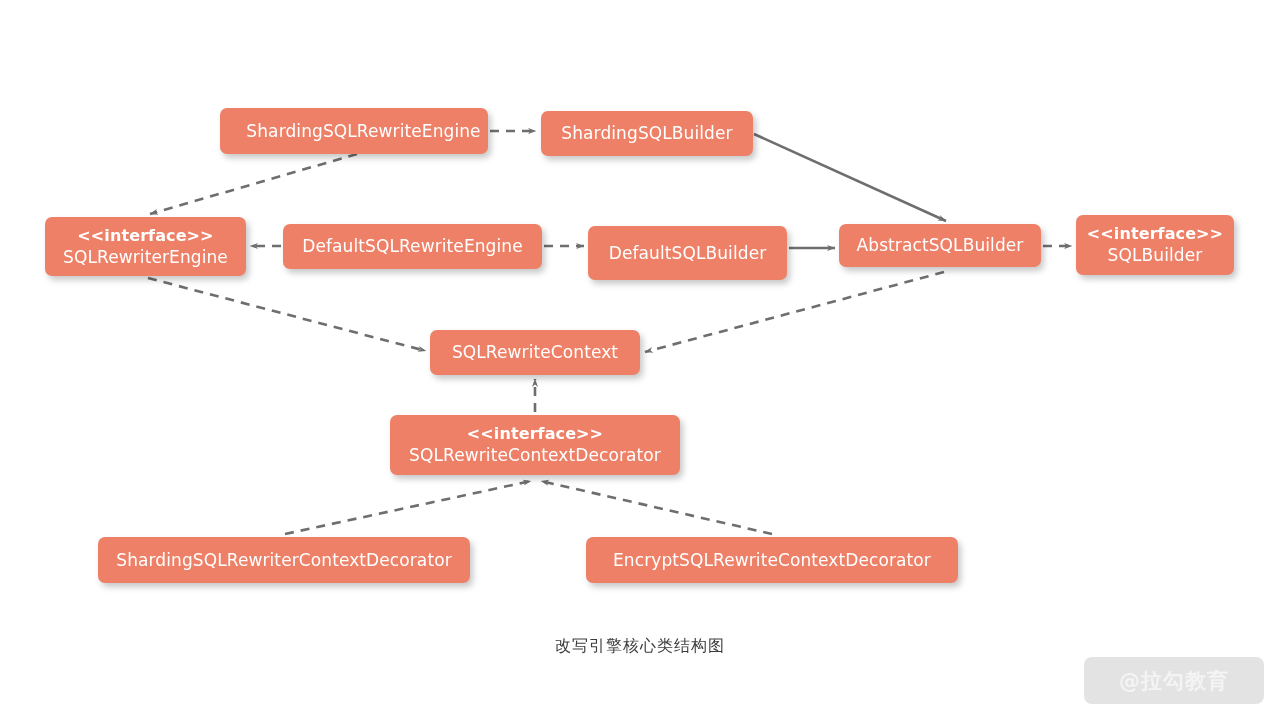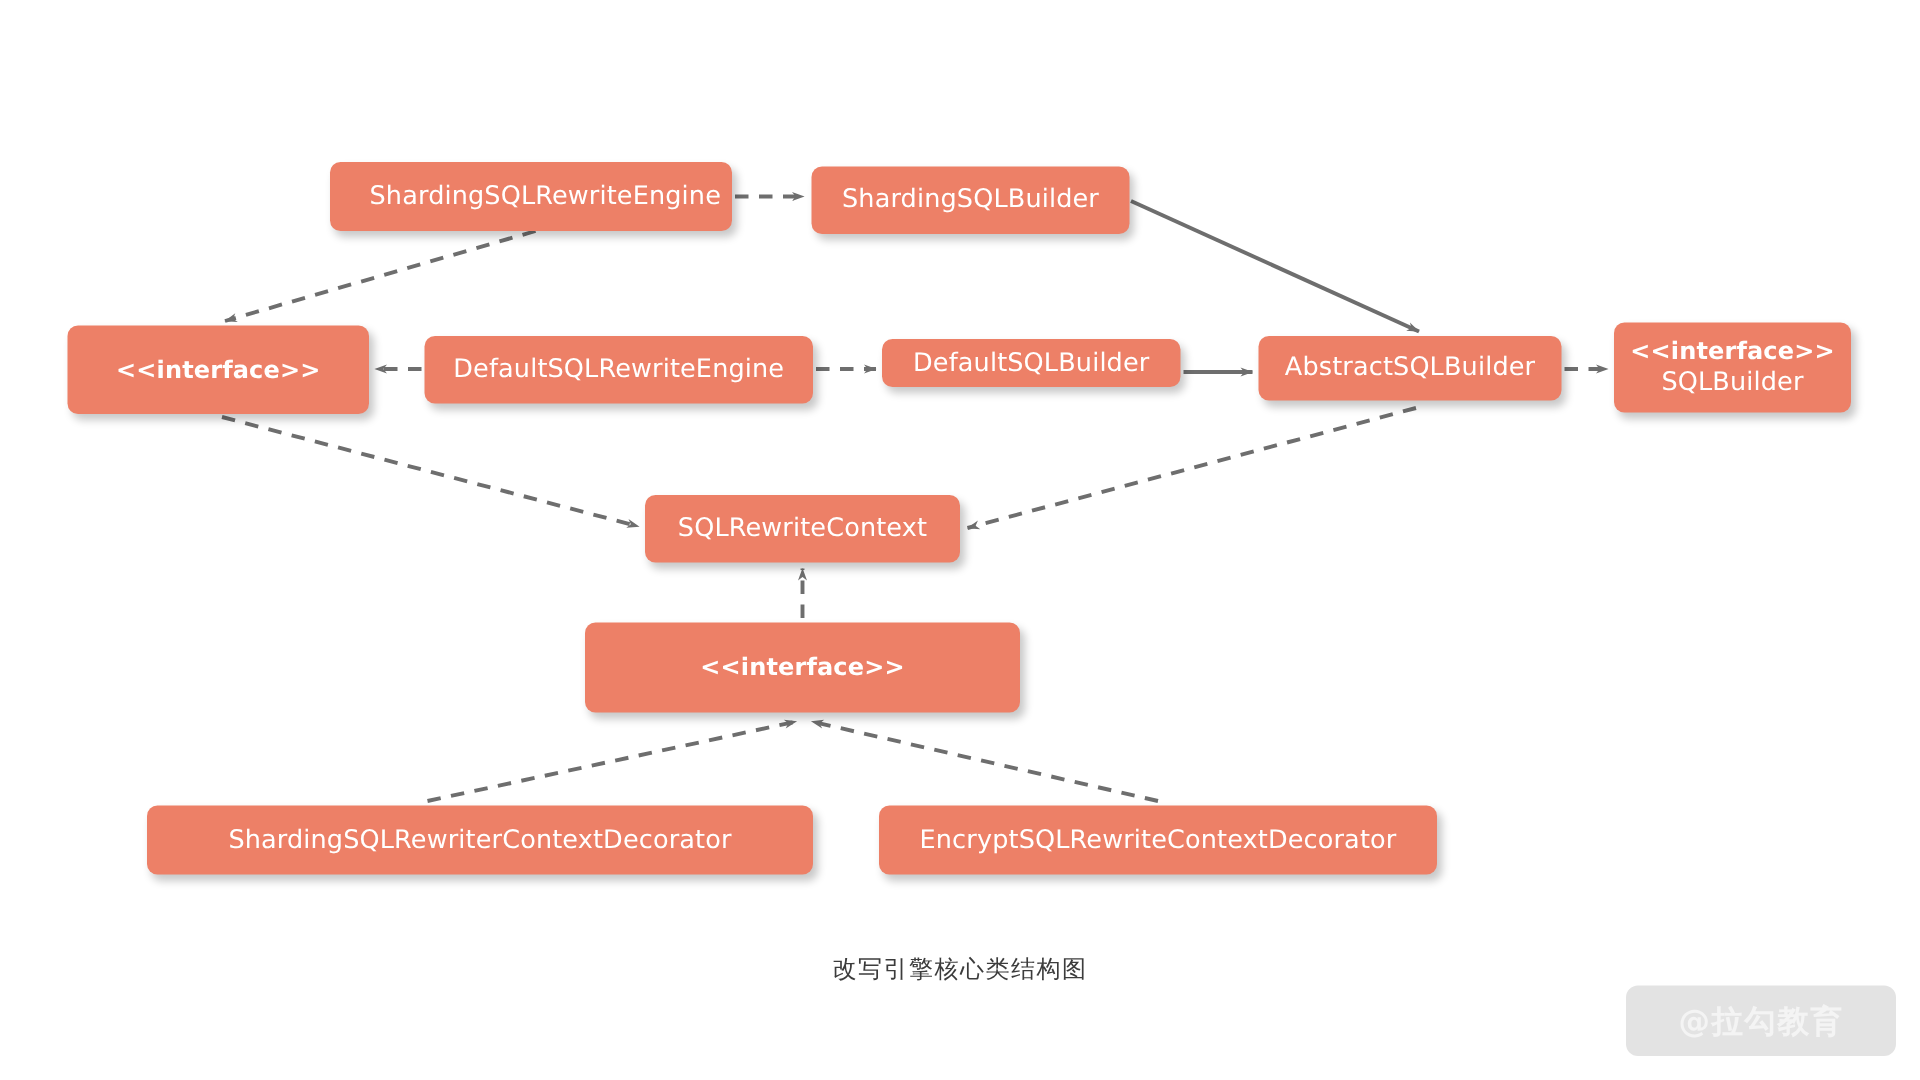--- a/index.html
+++ b/index.html
@@ -116,41 +116,43 @@
 
   <div id="node-layer">
       <div class="node" style="left: 220px; top: 108px; width: 268px; height: 46px; padding-left: 19px;">
         <span class="nodename">ShardingSQLRewriteEngine</span>
       </div>
       <div class="node" style="left: 541px; top: 111px; width: 212px; height: 45px;">
         <span class="nodename">ShardingSQLBuilder</span>
       </div>
       <div class="node" style="left: 45px; top: 217px; width: 201px; height: 59px;">
         <span class="stereotype">&lt;&lt;interface&gt;&gt;</span>
+        <span class="nodename">SQLRewriterEngine</span>
       </div>
       <div class="node" style="left: 283px; top: 224px; width: 259px; height: 45px;">
         <span class="nodename">DefaultSQLRewriteEngine</span>
       </div>
-      <div class="node" style="left: 588px; top: 226px; width: 199px; height: 32px; text-align: right;">
+      <div class="node" style="left: 588px; top: 226px; width: 199px; height: 54px; text-align: right;">
         <span class="nodename">DefaultSQLBuilder</span>
       </div>
       <div class="node" style="left: 839px; top: 224px; width: 202px; height: 43px;">
         <span class="nodename">AbstractSQLBuilder</span>
       </div>
       <div class="node" style="left: 1076px; top: 215px; width: 158px; height: 60px;">
         <span class="stereotype">&lt;&lt;interface&gt;&gt;</span>
         <span class="nodename">SQLBuilder</span>
       </div>
       <div class="node" style="left: 430px; top: 330px; width: 210px; height: 45px;">
         <span class="nodename">SQLRewriteContext</span>
       </div>
       <div class="node" style="left: 390px; top: 415px; width: 290px; height: 60px;">
         <span class="stereotype">&lt;&lt;interface&gt;&gt;</span>
+        <span class="nodename">SQLRewriteContextDecorator</span>
       </div>
-      <div class="node" style="left: 98px; top: 537px; width: 444px; height: 46px;">
+      <div class="node" style="left: 98px; top: 537px; width: 372px; height: 46px;">
         <span class="nodename">ShardingSQLRewriterContextDecorator</span>
       </div>
       <div class="node" style="left: 586px; top: 537px; width: 372px; height: 46px;">
         <span class="nodename">EncryptSQLRewriteContextDecorator</span>
       </div>
     </div>
 
   <div id="caption">改写引擎核心类结构图</div>
 
   <div id="watermark">

